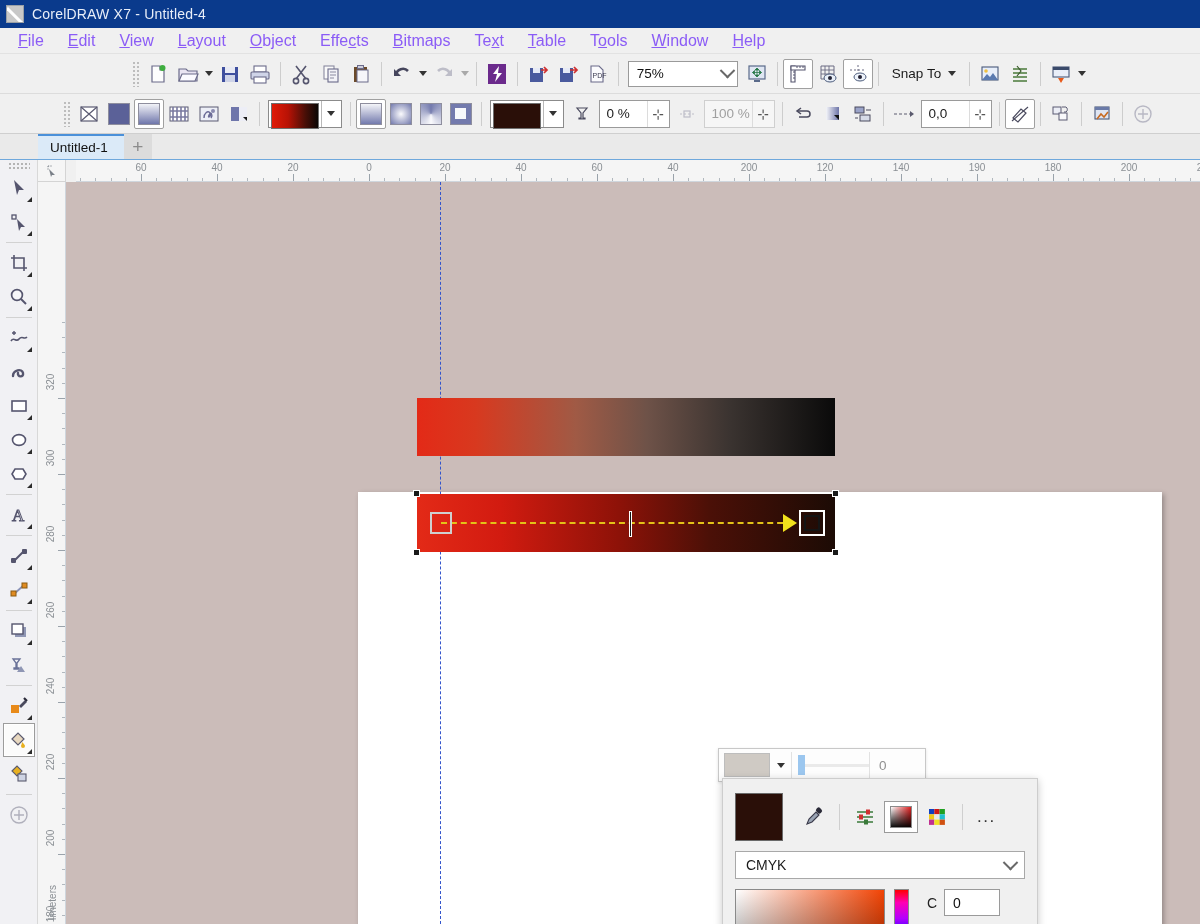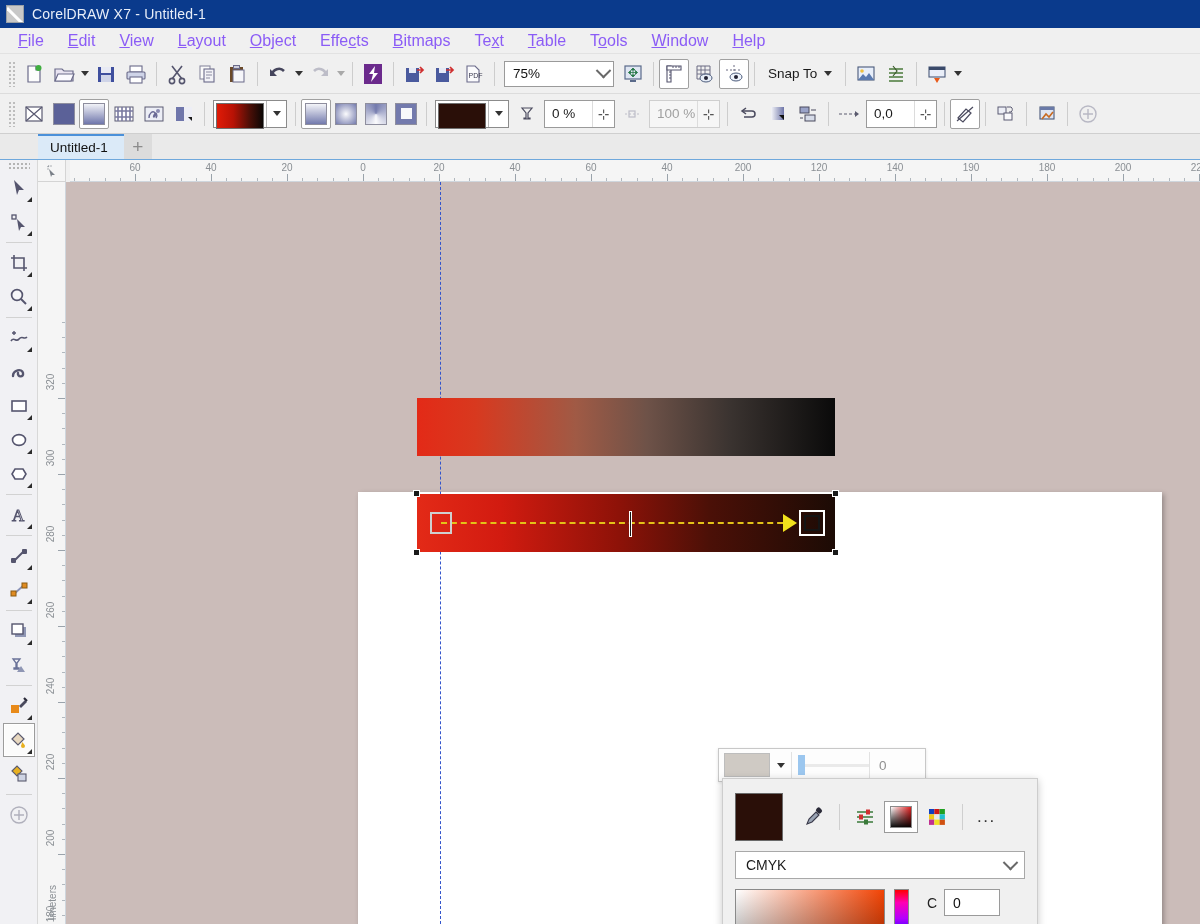--- a/index.html
+++ b/index.html
@@ -31,21 +31,21 @@
     padding-left: 6px; flex: 0 0 26px; border-bottom: 1px solid #e2e2e2;
   }
   .menu-item {
     padding: 3px 12px; font-size: 16px; color: #8b5cf6; cursor: default; white-space: nowrap;
   }
   .menu-item u { text-decoration: underline; }
 
   
   .toolbar {
     height: 40px; background: #f0f0f0; display: flex; align-items: center;
-    flex: 0 0 40px; padding-left: 8px; border-bottom: 1px solid #dcdcdc;
+    flex: 0 0 40px; padding-left: 20px; border-bottom: 1px solid #dcdcdc; justify-content: center;
   }
   .toolbar.second { height: 40px; flex: 0 0 40px; border-bottom: 1px solid #cfcfcf; }
   .grip {
     width: 8px; height: 26px; margin-right: 3px;
     background-image: radial-gradient(circle, #b4b4b4 1px, transparent 1.2px);
     background-size: 4px 4px; opacity: .85;
   }
   .tb-btn {
     width: 30px; height: 30px; display: flex; align-items: center; justify-content: center;
     position: relative; border: 1px solid transparent; border-radius: 2px; cursor: default;
@@ -135,21 +135,21 @@
   }
   .tool-sep { width: 26px; height: 1px; background: #d2d2d2; margin: 3px 0; }
 
   
   .ruler-corner {
     position: absolute; left: 38px; top: 0; width: 28px; height: 22px;
     background: #f5f5f5; border-right: 1px solid #d4d4d4; border-bottom: 1px solid #d4d4d4;
     display: flex; align-items: center; justify-content: center; z-index: 4;
   }
   .hruler {
-    position: absolute; left: 70px; top: 0; right: 0; height: 22px; background: #f5f5f5;
+    position: absolute; left: 76px; top: 0; right: 0; height: 22px; background: #f5f5f5;
     border-bottom: 1px solid #cfd6dd; overflow: hidden; z-index: 3;
   }
   .vruler {
     position: absolute; left: 38px; top: 22px; bottom: 0; width: 28px; background: #f5f5f5;
     border-right: 1px solid #cfd6dd; overflow: hidden; z-index: 3;
   }
   .tick { position: absolute; background: #9aa3ab; }
   .hruler .tick-maj { width: 1px; height: 7px; bottom: 0; }
   .hruler .tick-min { width: 1px; height: 3px; bottom: 0; opacity: .75; }
   .hruler .rlabel {
@@ -289,21 +289,21 @@
 
   svg { display: block; }
 </style>
 </head>
 <body>
 
 <div class="app">
 
   <div class="titlebar">
     <div class="title-logo"></div>
-    <div class="title-text">CorelDRAW X7 - Untitled-1</div>
+    <div class="title-text">CorelDRAW X7 - Untitled-4</div>
   </div>
 
   <div class="menubar">
     <div class="menu-item"><u>F</u>ile</div>
     <div class="menu-item"><u>E</u>dit</div>
     <div class="menu-item"><u>V</u>iew</div>
     <div class="menu-item"><u>L</u>ayout</div>
     <div class="menu-item"><u>O</u>bject</div>
     <div class="menu-item">Effe<u>c</u>ts</div>
     <div class="menu-item"><u>B</u>itmaps</div>

